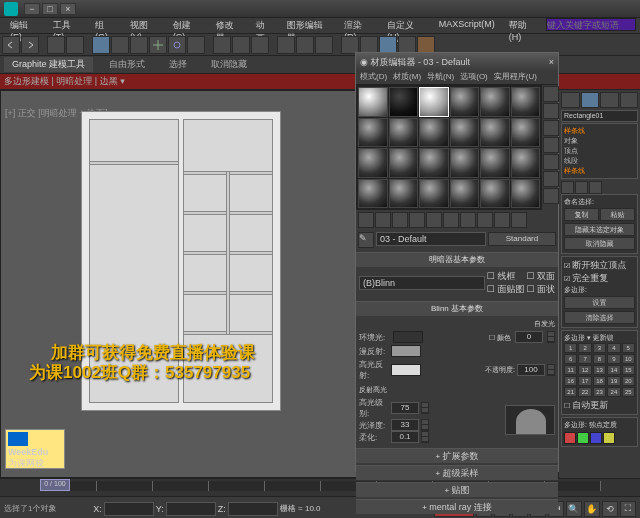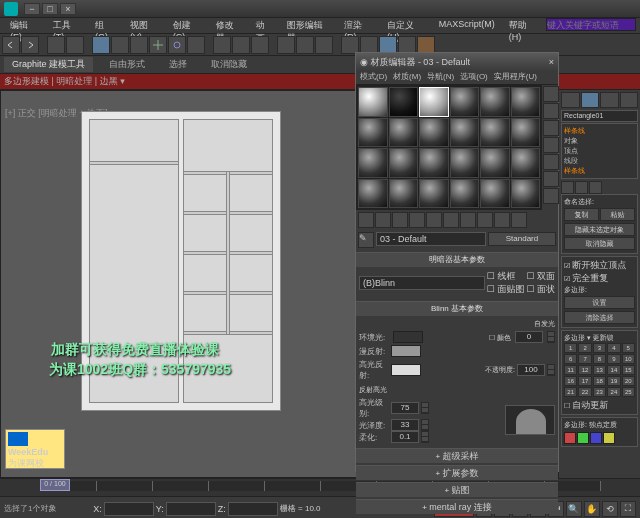--- a/index.html
+++ b/index.html
@@ -17,21 +17,21 @@
 .tb-sep{width:2px;height:16px;margin:0 2px}
 .ribbon{height:18px;background:#3a3a3a;display:flex;align-items:center;padding:0 4px;gap:8px;border-bottom:1px solid #222}
 .ribbon-tab{padding:1px 8px;color:#aaa}
 .ribbon-tab.active{background:#4a4a4a;color:#ddd}
 .subbar{height:16px;background:#7f1d1d;display:flex;align-items:center;padding:0 4px;border-bottom:1px solid #222;color:#aaa}
 .main{display:flex;height:388px}
 .viewport{flex:1;background:#5a5a5a;position:relative;border:1px solid #222}
 .vp-label{position:absolute;top:16px;left:4px;color:#999;font-size:9px}
 .cabinet{position:absolute;left:80px;top:20px;width:200px;height:300px}
 .cab-box{position:absolute;background:#e8e8e8;border:1px solid #888}
-.watermark{position:absolute;color:#86efac;font-size:14px;font-weight:bold;text-shadow:1px 1px 2px #000}
+.watermark{position:absolute;color:#eab308;font-size:17px;font-weight:bold;text-shadow:1px 1px 2px #000}
 .logo-box{position:absolute;bottom:8px;left:4px;width:60px;height:40px;background:#ffe680;border:1px solid #888;padding:2px;color:#333;font-size:7px}
 .mat-editor{position:absolute;left:355px;top:52px;width:204px;height:420px;background:#3a3a3a;border:1px solid #666;z-index:10}
 .mat-title{height:18px;background:linear-gradient(#5a5a5a,#3a3a3a);display:flex;align-items:center;padding:0 4px;color:#ddd}
 .mat-menu{height:14px;display:flex;gap:6px;padding:0 4px;border-bottom:1px solid #222}
 .mat-menu span{color:#bbb;font-size:8px}
 .mat-slots{display:grid;grid-template-columns:repeat(6,1fr);gap:1px;padding:2px;background:#222}
 .mat-slot{aspect-ratio:1;background:radial-gradient(circle at 35% 30%,#aaa,#333 60%,#111);border:1px solid #444}
 .mat-slot.sel{border:1px solid #fff}
 .mat-tools{display:flex;gap:1px;padding:2px;flex-wrap:wrap}
 .mat-tool{width:16px;height:16px;background:#4a4a4a;border:1px solid #2a2a2a}
@@ -155,21 +155,21 @@
       <div class="cab-box" style="left:102px;top:8px;width:90px;height:284px;background:#d8d8d8"></div>
       <div class="cab-box" style="left:102px;top:60px;width:90px;height:4px;background:#ccc"></div>
       <div class="cab-box" style="left:102px;top:100px;width:90px;height:4px;background:#ccc"></div>
       <div class="cab-box" style="left:102px;top:140px;width:90px;height:4px;background:#ccc"></div>
       <div class="cab-box" style="left:102px;top:180px;width:90px;height:4px;background:#ccc"></div>
       <div class="cab-box" style="left:102px;top:220px;width:90px;height:4px;background:#ccc"></div>
       <div class="cab-box" style="left:145px;top:60px;width:4px;height:164px;background:#ccc"></div>
       <div class="cab-box" style="left:8px;top:50px;width:90px;height:4px;background:#ccc"></div>
     </div>
     <div class="watermark" style="left:50px;top:250px">加群可获得免费直播体验课</div>
-    <div class="watermark" style="left:48px;top:270px">为课1002班Q群：535797935</div>
+    <div class="watermark" style="left:28px;top:270px">为课1002班Q群：535797935</div>
     <div class="logo-box">
       <div style="width:20px;height:14px;background:#06c;margin-bottom:1px"></div>
       <div style="font-weight:bold">WeekEdu</div>
       <div>为课网校</div>
     </div>
   </div>
 
   <div class="right-panel">
     <div class="cmd-body">
       <div style="display:flex;gap:1px;margin-bottom:2px">
@@ -392,24 +392,24 @@
                 <div></div>
                 <div></div>
               </div>
             </div>
         </div>
         <div class="curve"></div>
       </div>
     </div>
   </div>
   <div class="rollout">
+      <div class="roll-head">+ <span>扩展参数</span></div>
+    </div>
+  <div class="rollout">
       <div class="roll-head">+ <span>超级采样</span></div>
-    </div>
-  <div class="rollout">
-      <div class="roll-head">+ <span>扩展参数</span></div>
     </div>
   <div class="rollout">
       <div class="roll-head">+ <span>贴图</span></div>
     </div>
   <div class="rollout">
       <div class="roll-head">+ <span>mental ray 连接</span></div>
     </div>
 </div>
 
 <div class="timeline">

